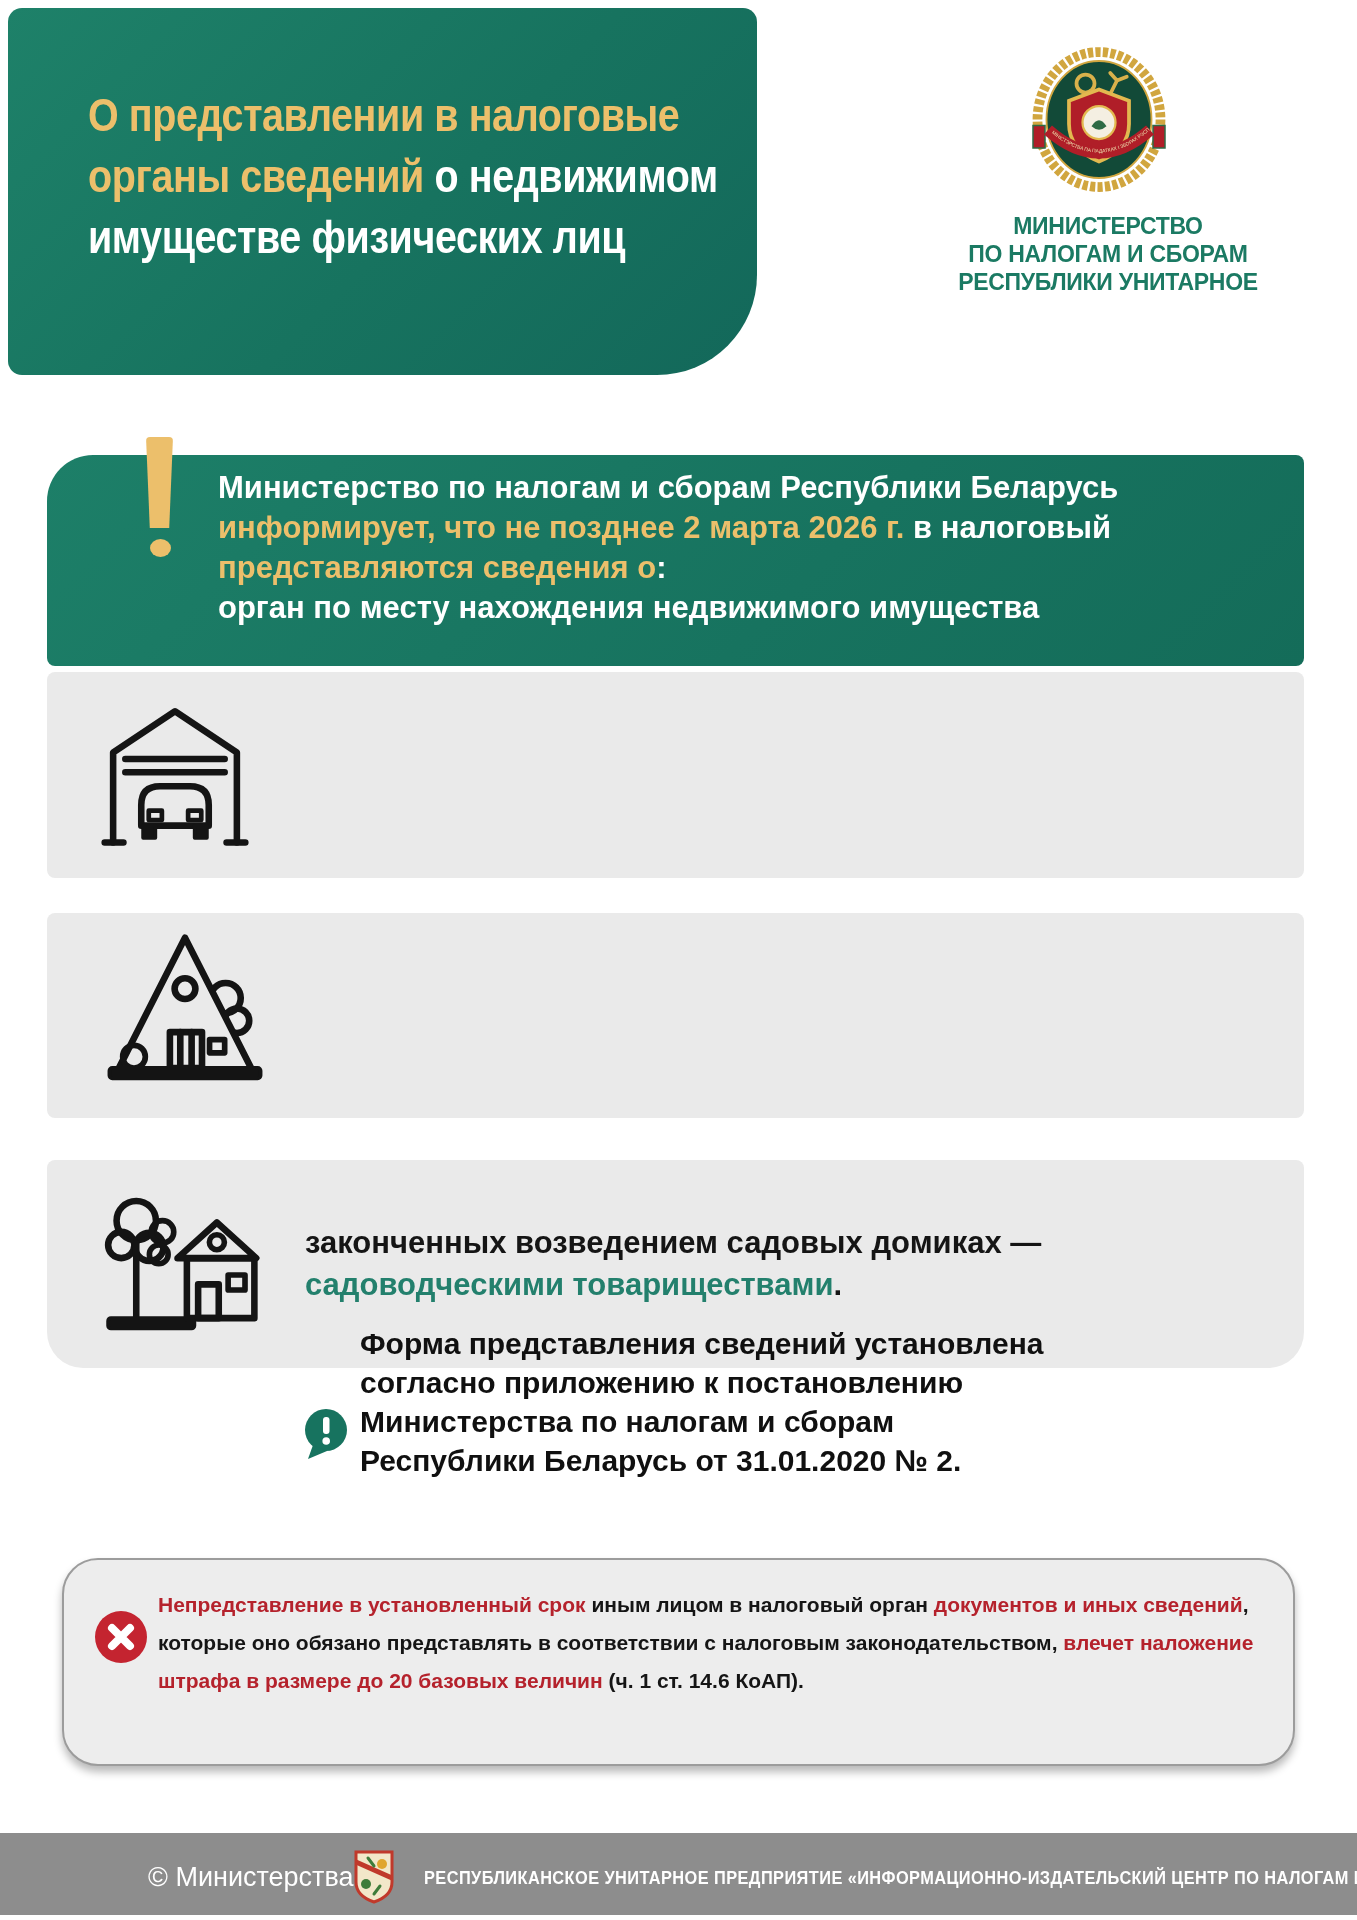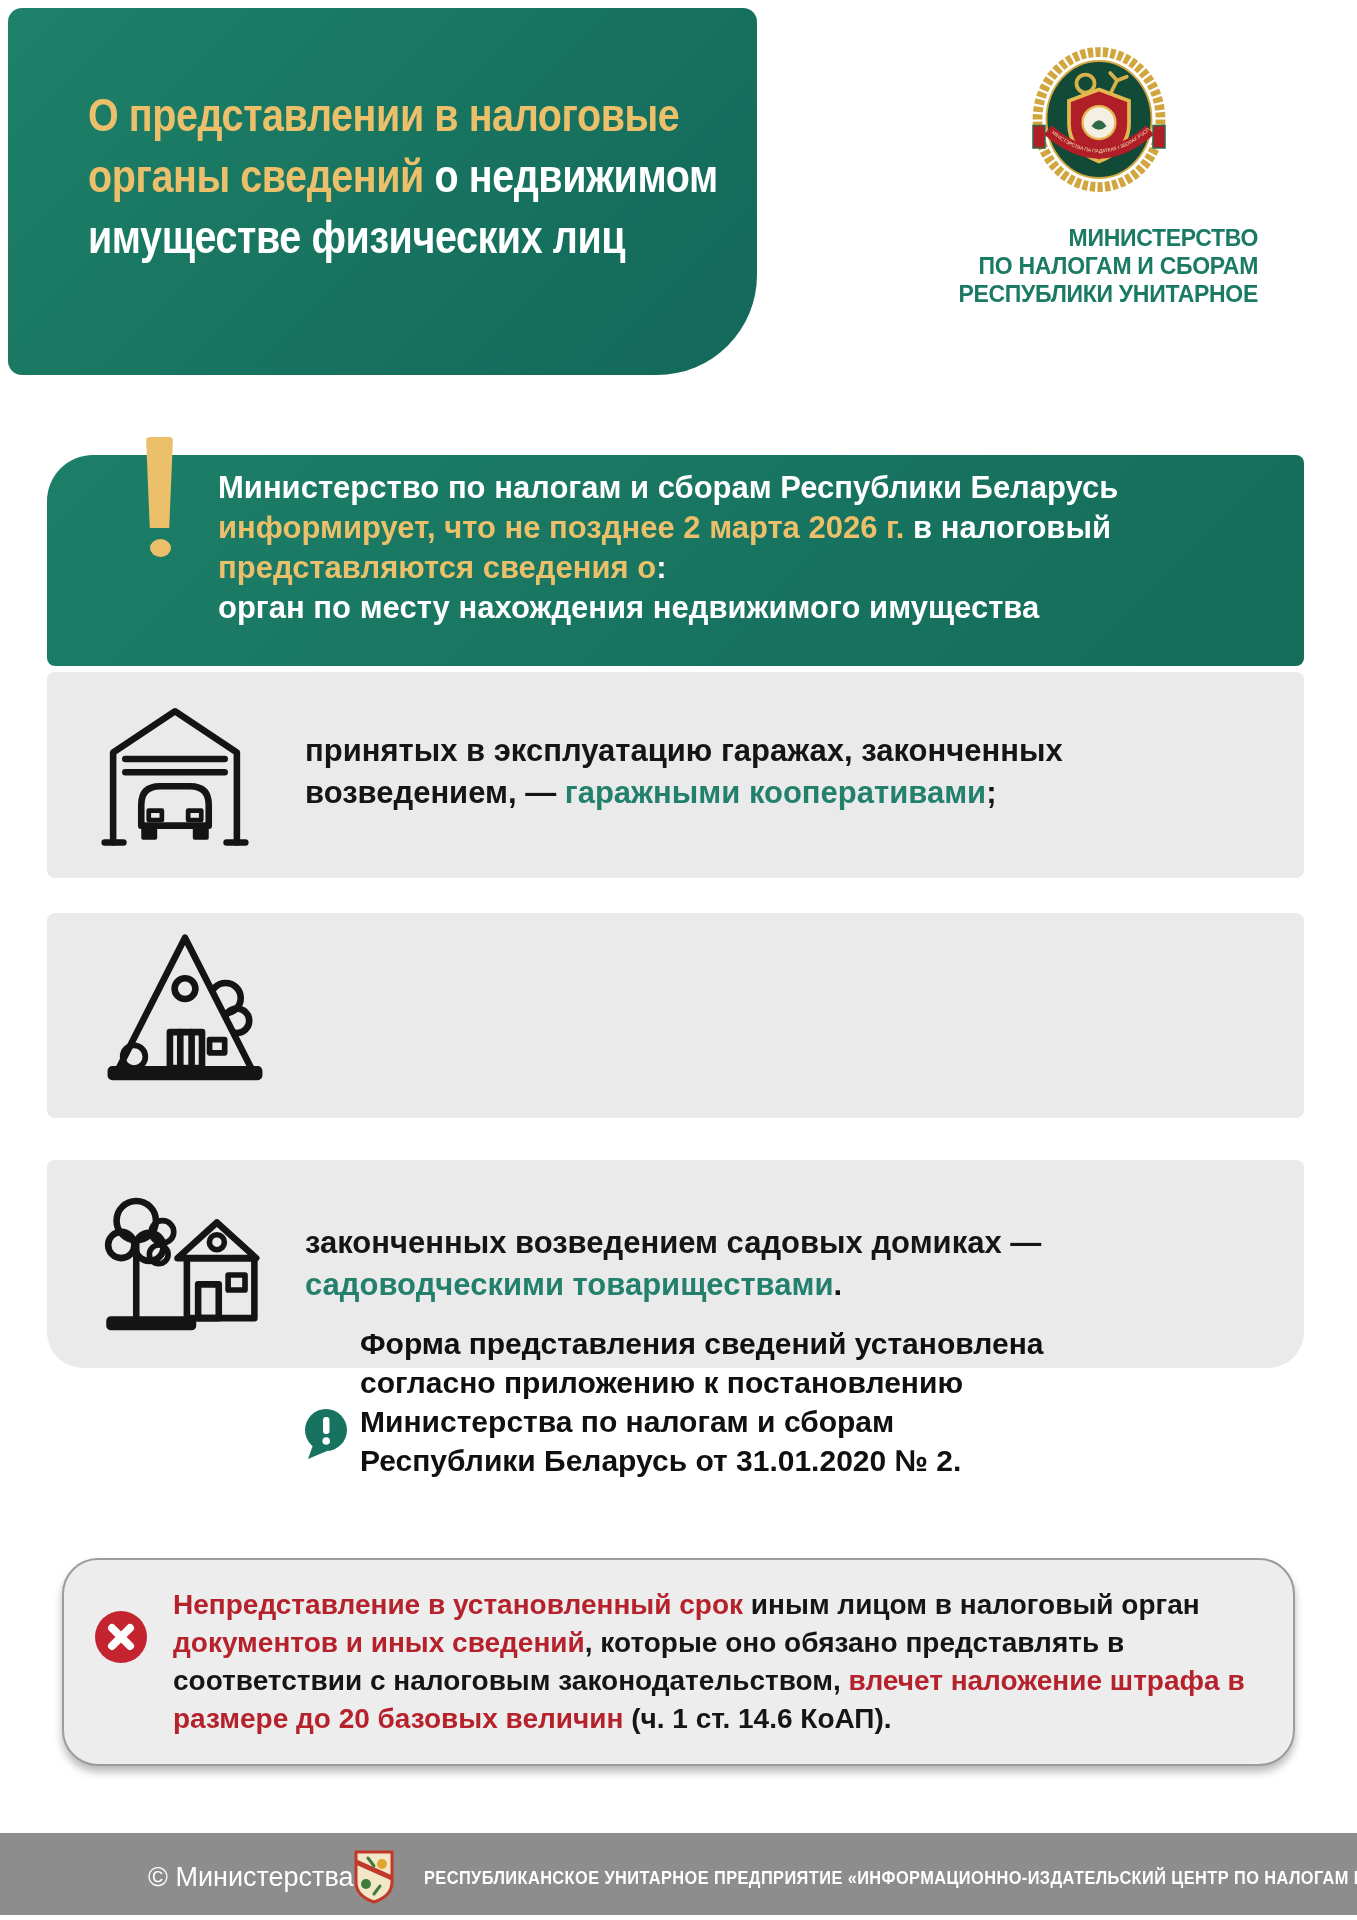--- a/index.html
+++ b/index.html
@@ -23,21 +23,21 @@
   }
   .c-yellow{color:var(--accent-yellow,#ECBF6B);}
   .c-white{color:#ffffff;}
   .c-green{color:var(--accent-teal,#23806D);}
   .c-red{color:var(--alert-red,#B5222C);}
   .c-black{color:#151515;}
 
   
   .emblem{left:1023px;top:46px;width:152px;height:150px;}
   .ministry-name{
-    left:958px;top:224px;width:300px;text-align:right;
+    left:958px;top:212px;width:300px;text-align:center;
     font-size:23px;line-height:28px;font-weight:700;color:#1B7A63;
     letter-spacing:-.3px;
   }
 
   
   .banner{
     left:47px;top:455px;width:1257px;height:211px;
     background:linear-gradient(135deg,#1d7f68 0%,#17735f 60%,#146c59 100%);
     border-radius:46px 8px 8px 8px;
   }
@@ -67,21 +67,21 @@
     font-size:30px;line-height:39px;font-weight:600;color:#101010;
   }
 
   
   .warning-box{
     left:62px;top:1558px;width:1233px;height:208px;background:#EDEDED;
     border:2px solid #9C9C9C;border-radius:36px;box-sizing:border-box;
     box-shadow:0 6px 8px rgba(0,0,0,.28);
   }
   .error-icon{left:95px;top:1611px;width:52px;height:52px;}
-  .warning-text{left:173px;top:1586px;width:1125px;font-size:28px;line-height:38px;font-weight:700;}
+  .warning-text{left:158px;top:1586px;width:1125px;font-size:21px;line-height:38px;font-weight:700;}
 
   
   .footer{left:0;top:1833px;width:1357px;height:87px;background:var(--footer-gray,#8D8D8D);}
   .copyright{left:148px;top:1862px;font-size:27px;color:#ffffff;font-weight:400;white-space:nowrap;}
   .publisher-logo{left:352px;top:1848px;width:44px;height:56px;}
   .publisher-name{
     left:424px;top:1867px;font-size:19px;font-weight:600;color:#ffffff;
     letter-spacing:.5px;white-space:nowrap;transform:scaleX(.86);transform-origin:left top;
   }
 </style>
@@ -141,23 +141,20 @@
       <path d="M14 152 V56 L80 12 L146 56 V152"></path>
       <path d="M5 152 H25 M135 152 H155"></path>
       <path d="M27 63 H133 M27 77 H133"></path>
       <path d="M44 134 V112 Q44 92 64 92 H96 Q116 92 116 112 V134 Z"></path>
       <rect x="52" y="118" width="14" height="10" stroke-width="5"></rect>
       <rect x="94" y="118" width="14" height="10" stroke-width="5"></rect>
       <rect x="46" y="134" width="13" height="13" fill="#141414" stroke-width="4"></rect>
       <rect x="101" y="134" width="13" height="13" fill="#141414" stroke-width="4"></rect>
     </svg>
   </div>
-  <div class="abs row-text" style="top:730px;">
-    <span class="c-black">принятых в эксплуатацию гаражах, законченных возведением, — </span><span class="c-green">гаражными кооперативами</span><span class="c-black">;</span>
-  </div>
 
   <div class="abs row row2"></div>
   <div class="abs row-icon" style="top:928px;">
     <svg viewBox="0 0 180 165" width="170" height="160" fill="none" stroke="#141414" stroke-width="7" stroke-linecap="round" stroke-linejoin="round">
       <circle cx="133" cy="72" r="16"></circle>
       <circle cx="145" cy="96" r="13"></circle>
       <path d="M20 146 L90 8 L160 146" fill="#EAEAEA"></path>
       <circle cx="90" cy="62" r="11"></circle>
       <rect x="74" y="108" width="34" height="38"></rect>
       <path d="M85 108 V146 M97 108 V146"></path>

